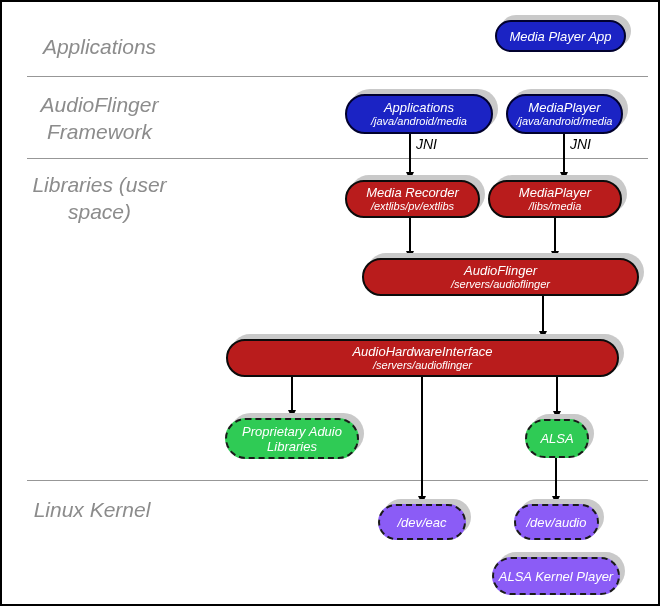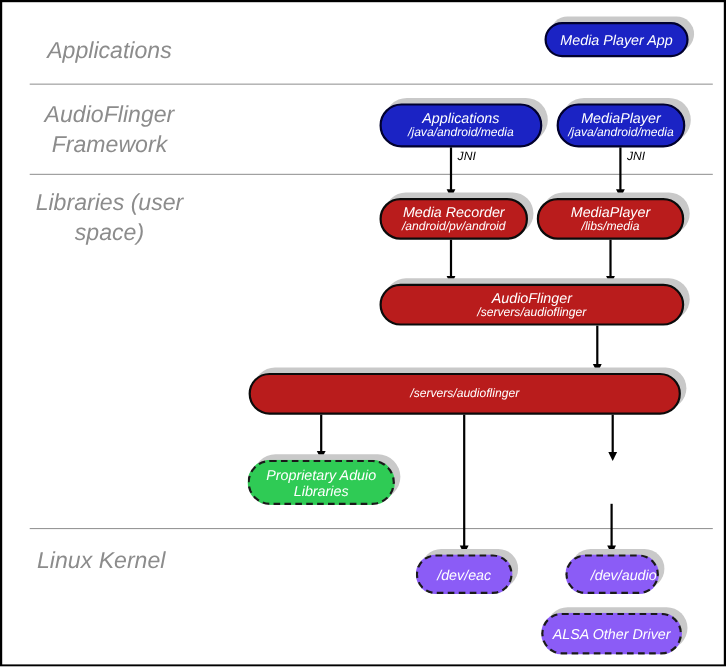--- a/index.html
+++ b/index.html
@@ -41,35 +41,35 @@
   .green-d{background:#2fcb55;border:2px dashed #1a1a1a;}
   .red-d{background:#8b5cf6;border:2px dashed #1a1a1a;}
 
   
   .n-recapp {left:362px;top:18px;width:111px;height:32px;}
   .n-mpapp  {left:493px;top:18px;width:131px;height:32px;}
   .n-mrfw   {left:343px;top:92px;width:148px;height:40px;}
   .n-mpfw   {left:504px;top:92px;width:117px;height:40px;}
   .n-mrlib  {left:343px;top:178px;width:135px;height:38px;}
   .n-mplib  {left:486px;top:178px;width:134px;height:38px;}
-  .n-af     {left:343px;top:256px;width:277px;height:38px;}
+  .n-af     {left:360px;top:256px;width:277px;height:38px;}
   .n-ahi    {left:224px;top:337px;width:393px;height:38px;}
   .n-prop   {left:223px;top:416px;width:134px;height:41px;}
   .n-alsa   {left:523px;top:417px;width:64px;height:39px;}
   .n-deveac {left:376px;top:502px;width:88px;height:36px;}
-  .n-devaud {left:512px;top:502px;width:85px;height:36px;align-items:flex-end;}
+  .n-devaud {left:512px;top:502px;width:85px;height:36px;}
   .n-oad    {left:357px;top:555px;width:128px;height:38px;}
   .n-akd    {left:490px;top:555px;width:128px;height:38px;}
 
   
   .vline{position:absolute;width:2px;background:#000;}
   .arrow{position:absolute;width:0;height:0;
     border-left:4px solid transparent;border-right:4px solid transparent;
     border-top:8px solid #000;}
-  .jni{position:absolute;font-size:11px;color:#000;}
+  .jni{position:absolute;font-size:14px;color:#000;}
 </style>
 </head>
 <body>
 
 <div class="canvas">
 
   <div class="hr hr1"></div>
   <div class="hr hr2"></div>
   <div class="hr hr3"></div>
 
@@ -94,63 +94,67 @@
   <div class="vline" style="left:407px;top:132px;height:39px;"></div>
   <div class="arrow" style="left:404px;top:170px;"></div>
   <span class="jni" style="left:414px;top:134px;">JNI</span>
 
   <div class="vline" style="left:561px;top:132px;height:39px;"></div>
   <div class="arrow" style="left:558px;top:170px;"></div>
   <span class="jni" style="left:568px;top:134px;">JNI</span>
 
   <div class="pill green n-mrlib">
     <span class="t">Media Recorder</span>
-    <span class="st">/android/pv/android</span>
+    <span class="st">/extlibs/pv/extlibs</span>
   </div>
   <div class="pill green n-mplib">
     <span class="t">MediaPlayer</span>
     <span class="st">/libs/media</span>
   </div>
 
   <div class="vline" style="left:407px;top:216px;height:34px;"></div>
   <div class="arrow" style="left:404px;top:249px;"></div>
   <div class="vline" style="left:552px;top:216px;height:34px;"></div>
   <div class="arrow" style="left:549px;top:249px;"></div>
 
   <div class="pill green n-af">
     <span class="t">AudioFlinger</span>
     <span class="st">/servers/audioflinger</span>
   </div>
 
   <div class="vline" style="left:540px;top:294px;height:36px;"></div>
   <div class="arrow" style="left:537px;top:329px;"></div>
 
   <div class="pill green n-ahi">
+    <span class="t">AudioHardwareInterface</span>
     <span class="st">/servers/audioflinger</span>
   </div>
 
   <div class="vline" style="left:289px;top:375px;height:34px;"></div>
   <div class="arrow" style="left:286px;top:408px;"></div>
 
   <div class="vline" style="left:419px;top:375px;height:120px;"></div>
   <div class="arrow" style="left:416px;top:494px;"></div>
 
   <div class="vline" style="left:554px;top:375px;height:35px;"></div>
   <div class="arrow" style="left:551px;top:409px;"></div>
 
   <div class="pill green-d n-prop">
     <span class="t wrap">Proprietary Aduio Libraries</span>
   </div>
+  <div class="pill green-d n-alsa">
+    <span class="t">ALSA</span>
+  </div>
 
   <div class="vline" style="left:553px;top:456px;height:39px;"></div>
   <div class="arrow" style="left:550px;top:494px;"></div>
 
   <div class="pill red-d n-deveac">
     <span class="t">/dev/eac</span>
   </div>
   <div class="pill red-d n-devaud">
     <span class="t">/dev/audio</span>
   </div>
   <div class="pill red-d n-akd">
-    <span class="t">ALSA Other Driver</span>
+    <span class="t">ALSA Kernel Player</span>
   </div>
 
 </div>
 
 </body></html>

